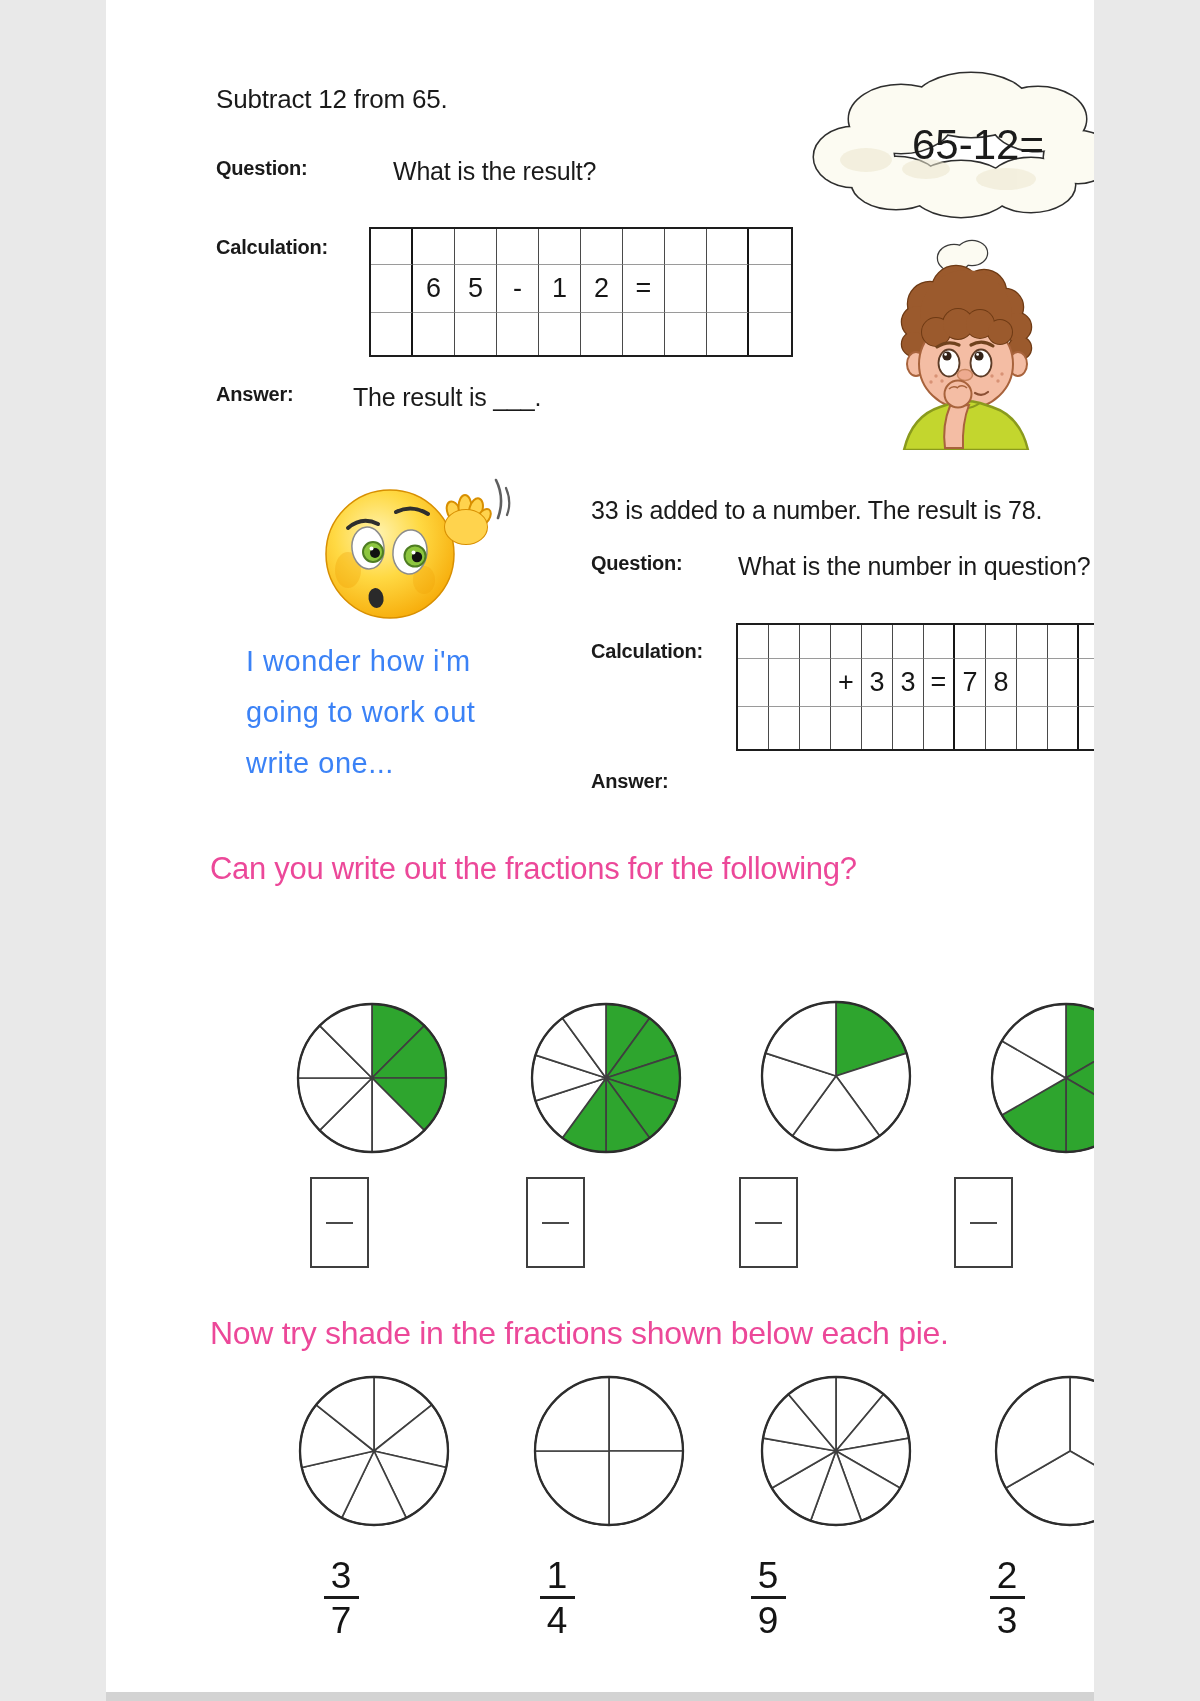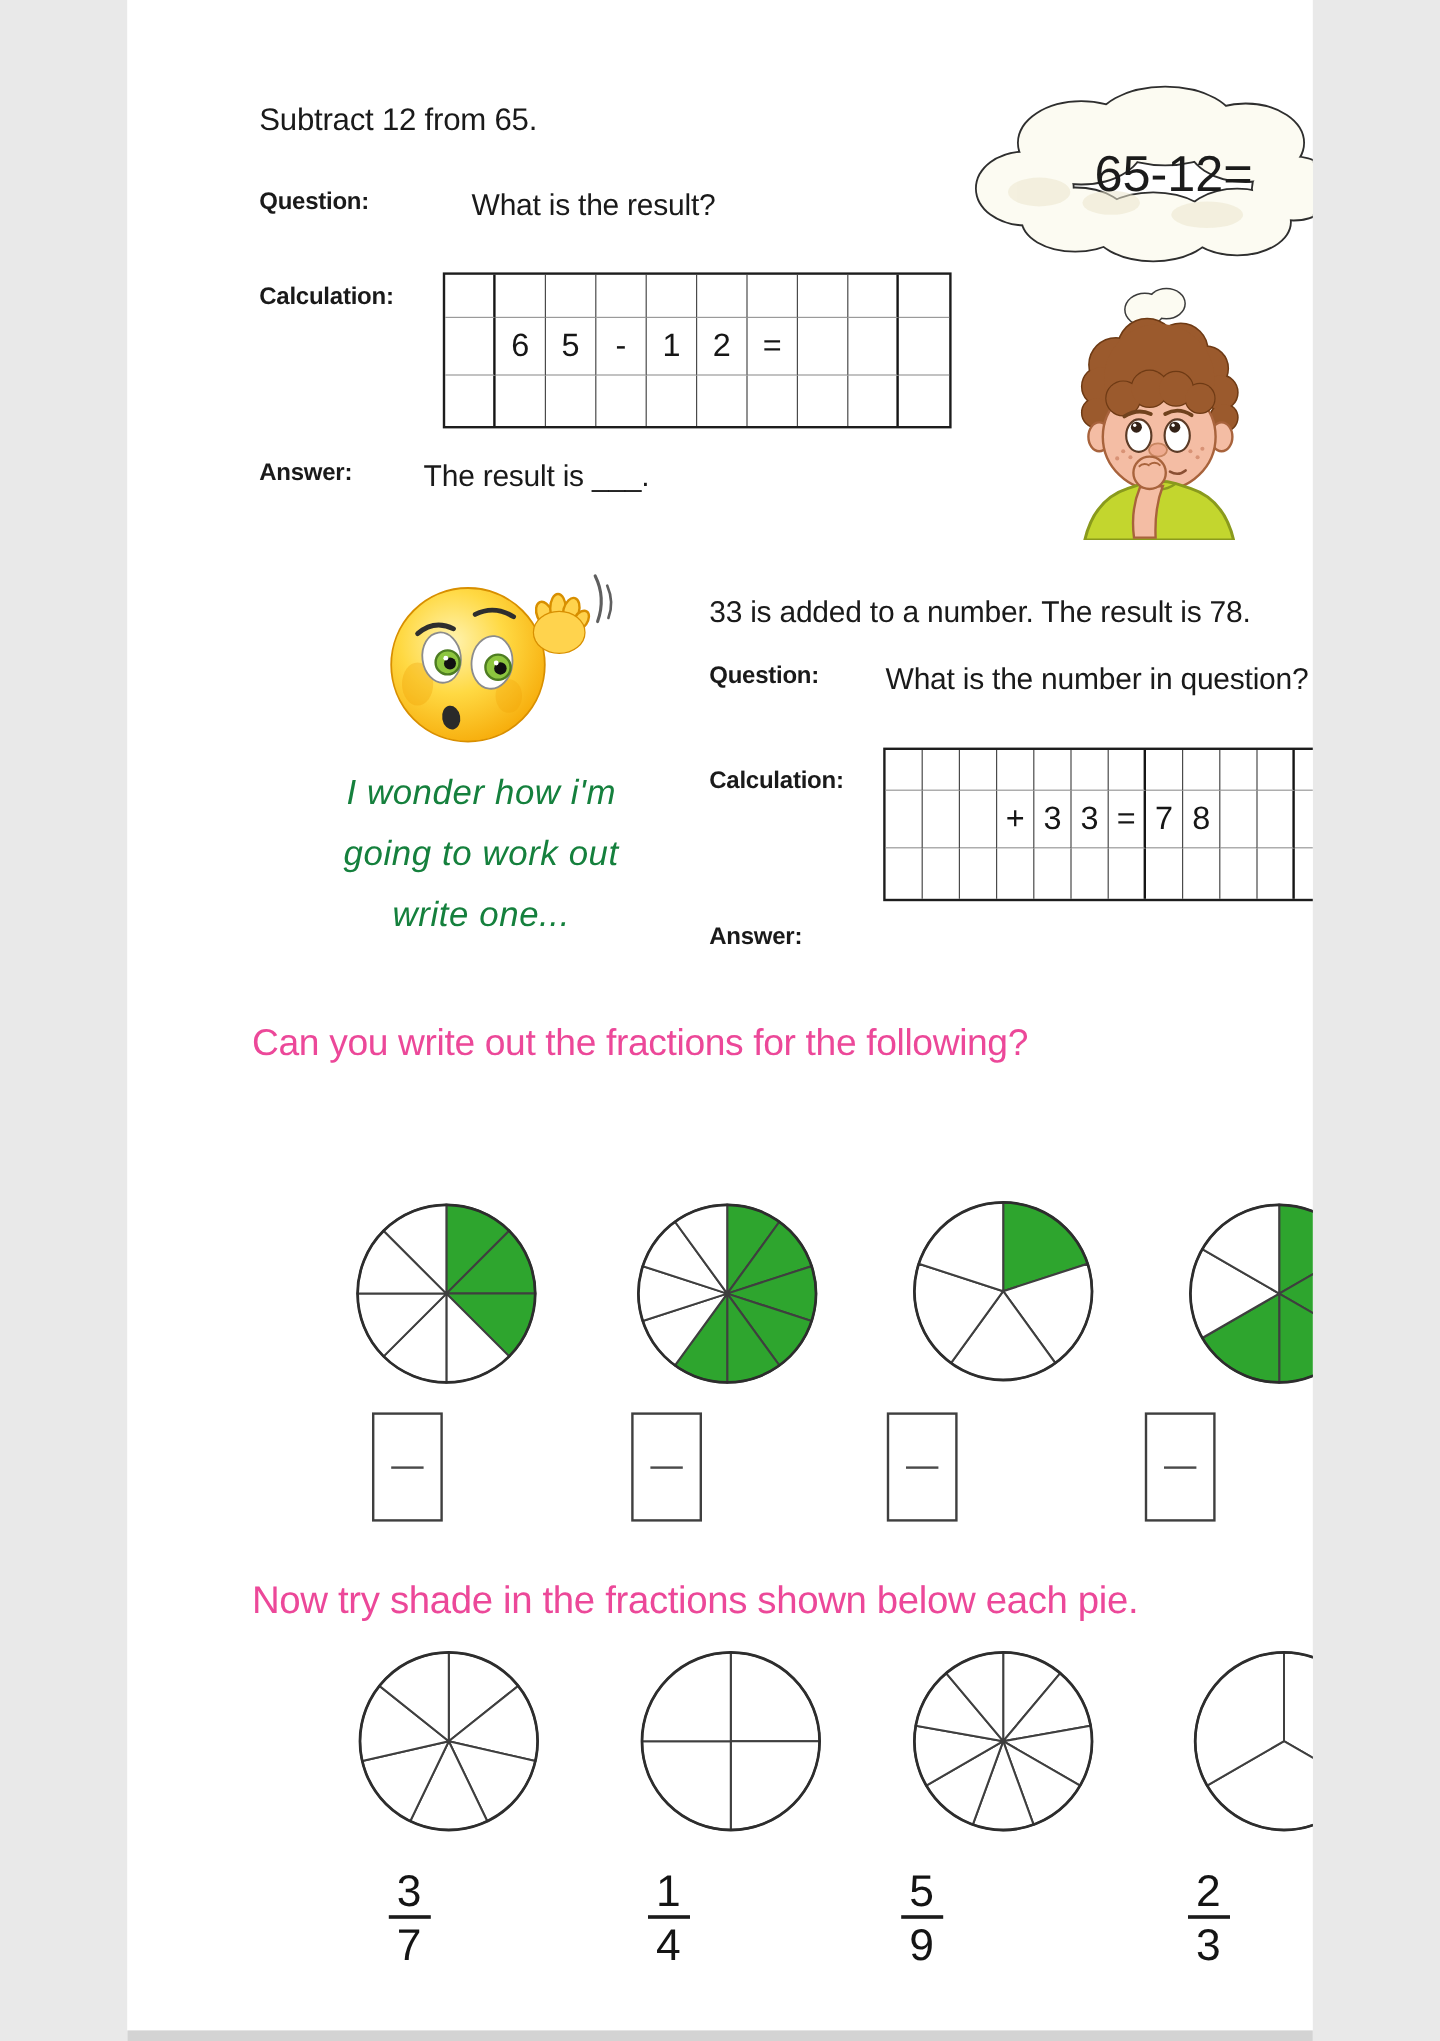--- a/index.html
+++ b/index.html
@@ -7,22 +7,22 @@
     position:relative;width:988px;height:1701px;margin:0 auto;
     background:#ffffff;overflow:hidden;
     font-family:"Liberation Sans", sans-serif;color:#1a1a1a;
   }
   .abs{position:absolute;}
   .txt{font-size:25px;letter-spacing:-0.2px;white-space:nowrap;}
   .lbl{font-size:20px;font-weight:700;letter-spacing:-0.2px;white-space:nowrap;}
   .statement{font-size:26px;letter-spacing:-0.2px;white-space:nowrap;}
   .heading{font-size:31px;letter-spacing:-0.3px;white-space:nowrap;color:#ec4899;}
   .caption{
-    width:310px;text-align:center;font-style:italic;font-size:29px;
-    line-height:51px;color:#15803d;letter-spacing:0.5px;
+    width:310px;font-size:29px;
+    line-height:51px;color:#3b82f6;letter-spacing:0.5px;
   }
   .calc-grid{background:#ffffff;border:2.2px solid #1d1d1d;box-sizing:content-box;}
   .calc-cell{
     display:flex;align-items:center;justify-content:center;
     font-size:27px;color:#161616;box-sizing:border-box;
     border-right:1.3px solid #4a4a4a;border-bottom:1.2px solid #9a9a9a;
   }
   .calc-cell.thick-right{border-right:2.8px solid #151515;}
   .calc-cell.last-col{border-right:none;}
   .calc-cell.last-row{border-bottom:none;}

